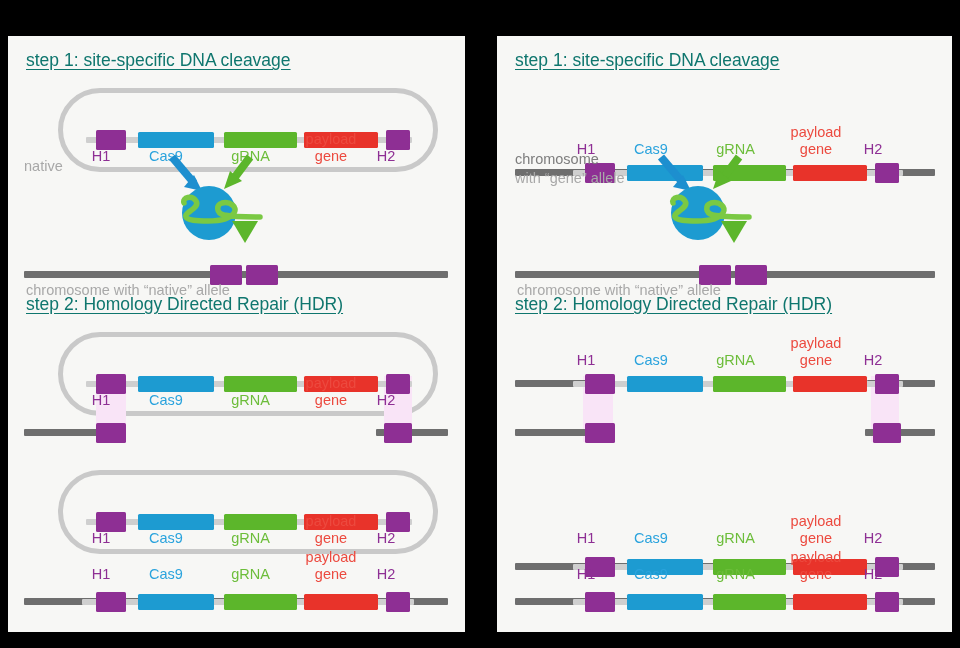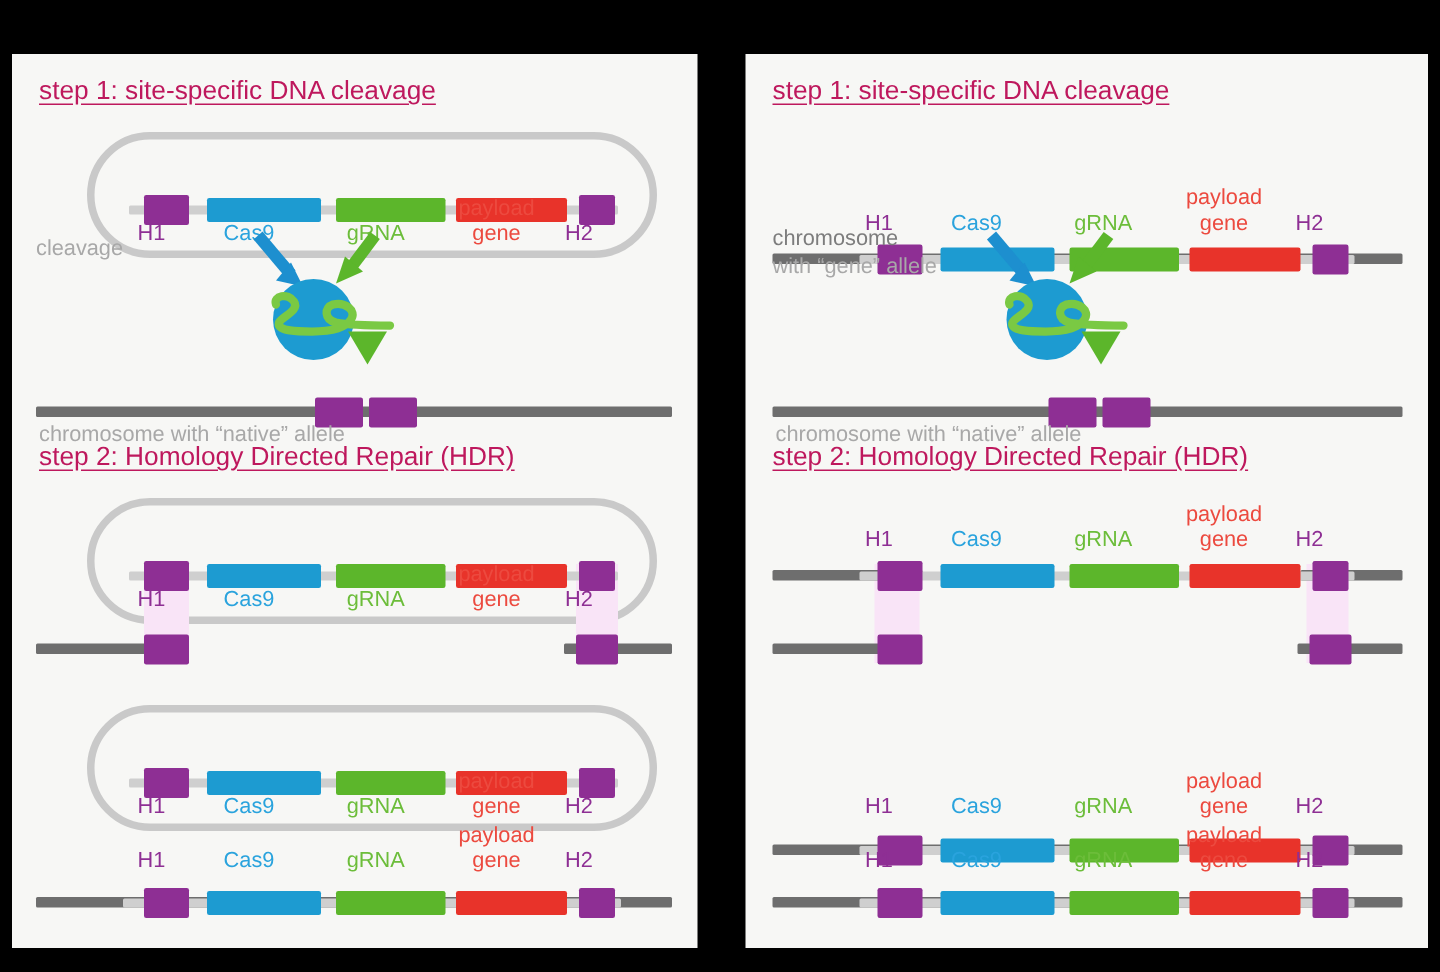--- a/index.html
+++ b/index.html
@@ -4,21 +4,21 @@
 <style>
   html,body{margin:0;padding:0;background:#000;}
   body{width:960px;height:648px;font-family:"Liberation Sans",sans-serif;overflow:hidden;}
   .stage{position:relative;width:960px;height:648px;background:#000;}
 
   .panel{position:absolute;background:#f7f7f5;}
   #panel-left{left:8px;top:36px;width:457px;height:596px;}
   #panel-right{left:497px;top:36px;width:455px;height:596px;}
 
   .step-title{
-    position:absolute;font-size:17.5px;color:#be185d;
+    position:absolute;font-size:17.5px;color:#0f766e;
     font-family:"Liberation Sans",sans-serif;
     text-decoration:underline;text-underline-offset:3px;white-space:nowrap;
   }
 
   
   .track{position:absolute;height:30px;}
   .backbone{position:absolute;top:12px;height:6px;background:#cfcfcf;border-radius:1px;}
   .chrom-arm{position:absolute;top:11px;height:7px;background:#6e6e6e;border-radius:1px;}
   .gene{position:absolute;top:7px;height:16px;border-radius:1.5px;}
   .g-h{background:#8e2f94;top:5px;height:20px;}
@@ -62,21 +62,21 @@
       <div class="gene g-payload" style="left:222px;width:74px;"></div>
       <div class="gene g-h" style="left:304px;width:24px;"></div>
     </div>
     <div class="glabel l-h" style="left:78px;top:112px;width:30px;">H1</div>
     <div class="glabel l-cas9" style="left:120px;top:112px;width:76px;">Cas9</div>
     <div class="glabel l-grna" style="left:206px;top:112px;width:73px;">gRNA</div>
     <div class="glabel l-payload" style="left:286px;top:95px;width:74px;">payload</div>
     <div class="glabel l-payload" style="left:286px;top:112px;width:74px;">gene</div>
     <div class="glabel l-h" style="left:366px;top:112px;width:24px;">H2</div>
 
-    <div class="note" style="left:16px;top:121px;">cleavage</div>
+    <div class="note" style="left:16px;top:121px;">native</div>
 
     <svg class="cas9-complex" style="left:148px;top:115px;width:130px;height:100px;" viewBox="0 0 130 100">
 
       <g>
         <path d="M16 6 L38 32" stroke="#1d8fcf" stroke-width="8" fill="none" stroke-linecap="butt"></path>
         <path d="M46 40 L28 36 L38 24 Z" fill="#1d8fcf"></path>
       </g>
 
       <g>
         <path d="M94 6 L76 30" stroke="#5cb62b" stroke-width="8" fill="none" stroke-linecap="butt"></path>

